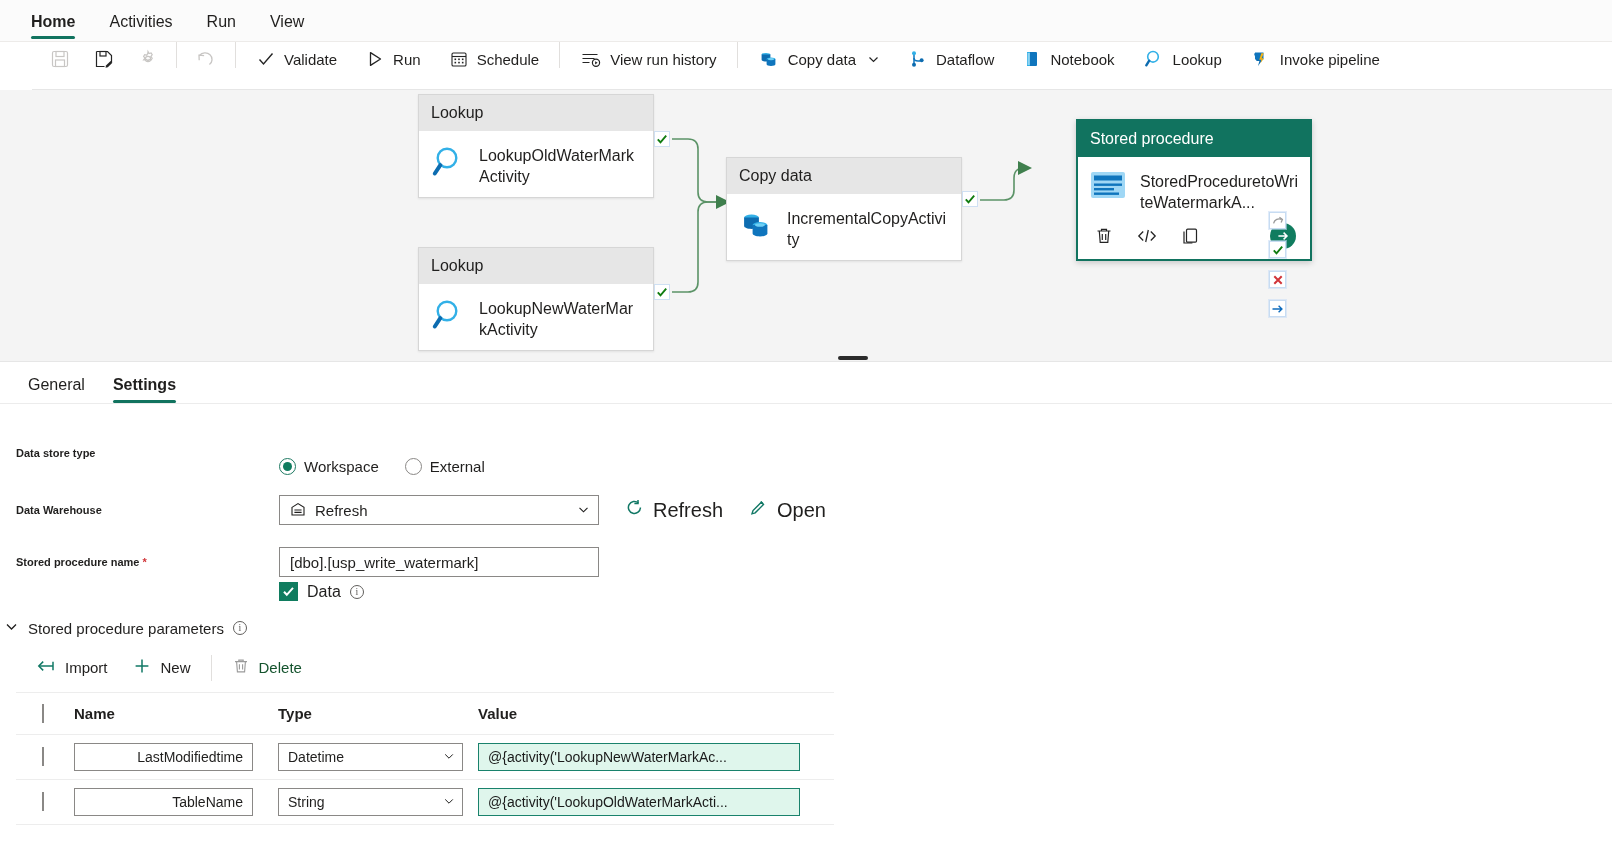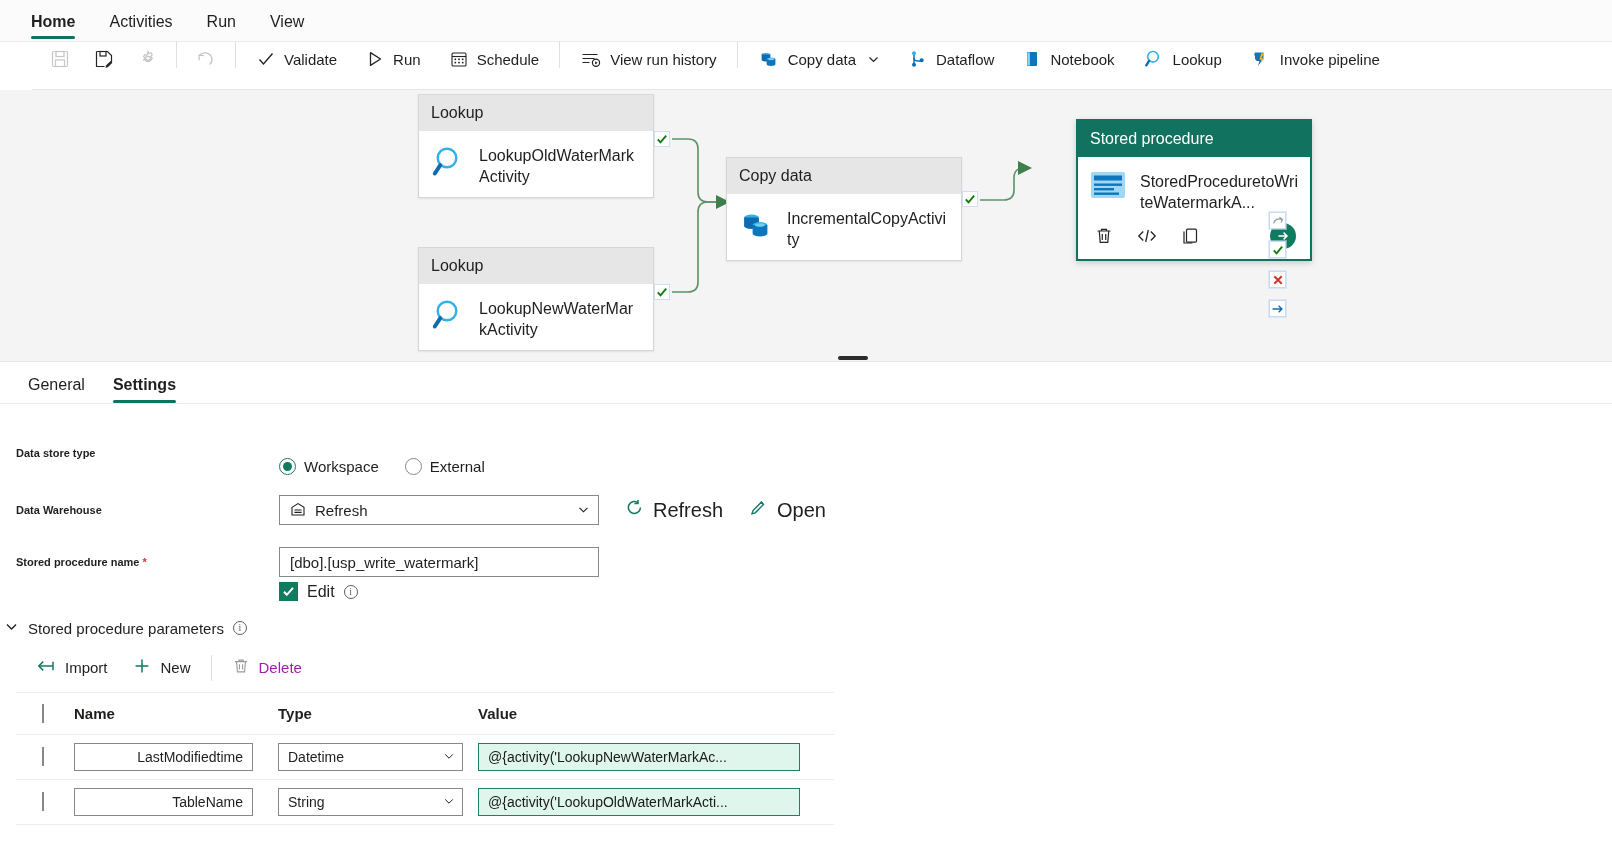--- a/index.html
+++ b/index.html
@@ -180,21 +180,21 @@
     font-size:15px; font-weight:normal; cursor:pointer;
   }
 
   .param-toolbar{
     display:flex; align-items:center; padding-left:24px; gap:0; margin-bottom:8px;
   }
   .ptool{
     display:flex; align-items:center; gap:9px;
     font-size:15px; padding:6px 12px; cursor:pointer; color:#201f1e;
   }
-  .ptool.dim{ color:#a21caf; }
+  .ptool.dim{ color:#14532d; }
 
   table.params{
     width:818px; margin-left:16px; border-collapse:collapse; table-layout:fixed;
   }
   table.params th{
     text-align:left; font-size:15px; font-weight:bold; padding:12px 0;
     border-top:1px solid #ededed; border-bottom:1px solid #ededed;
   }
   table.params td{
     padding:8px 0; border-bottom:1px solid #ededed; vertical-align:middle;
@@ -605,21 +605,21 @@
         <span>[dbo].[usp_write_watermark]</span>
       </div>
     </div>
 
     <div class="check-line">
       <span class="cbox">
         <svg width="13" height="13" viewBox="0 0 13 13" fill="none" stroke="#ffffff" stroke-width="2">
           <path d="M2 6.8l2.8 3 6.2-7"></path>
         </svg>
       </span>
-      <span>Edit</span>
+      <span>Data</span>
       <span class="info-i">i</span>
     </div>
 
     <div class="section-head">
       <span>
         <svg width="15" height="15" viewBox="0 0 15 15" fill="none" stroke="#201f1e" stroke-width="1.3">
           <path d="M3 5.5l4.5 4.5L12 5.5"></path>
         </svg>
       </span>
       <span>Stored procedure parameters</span>

